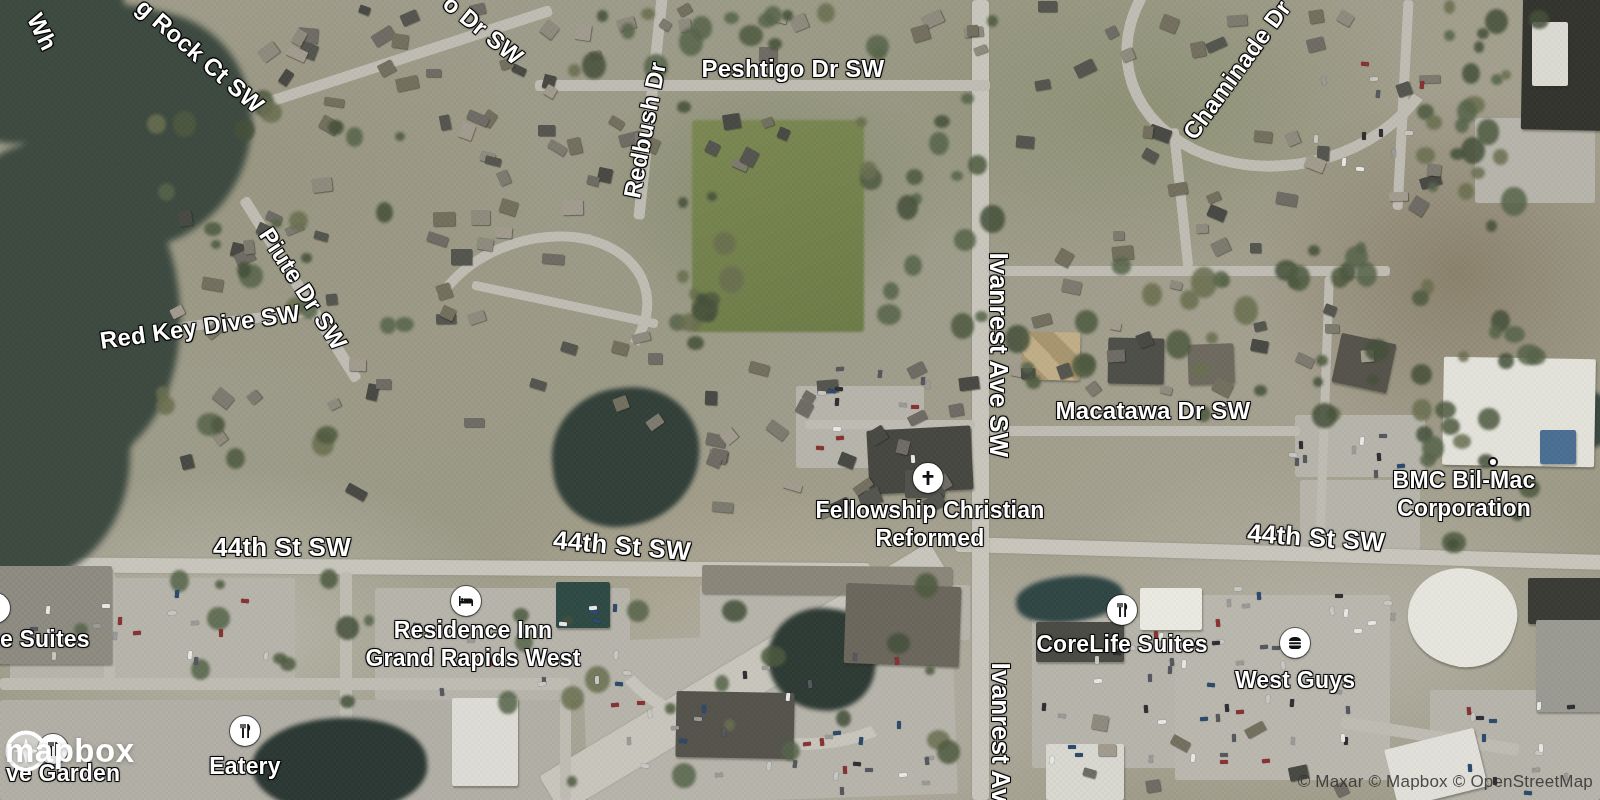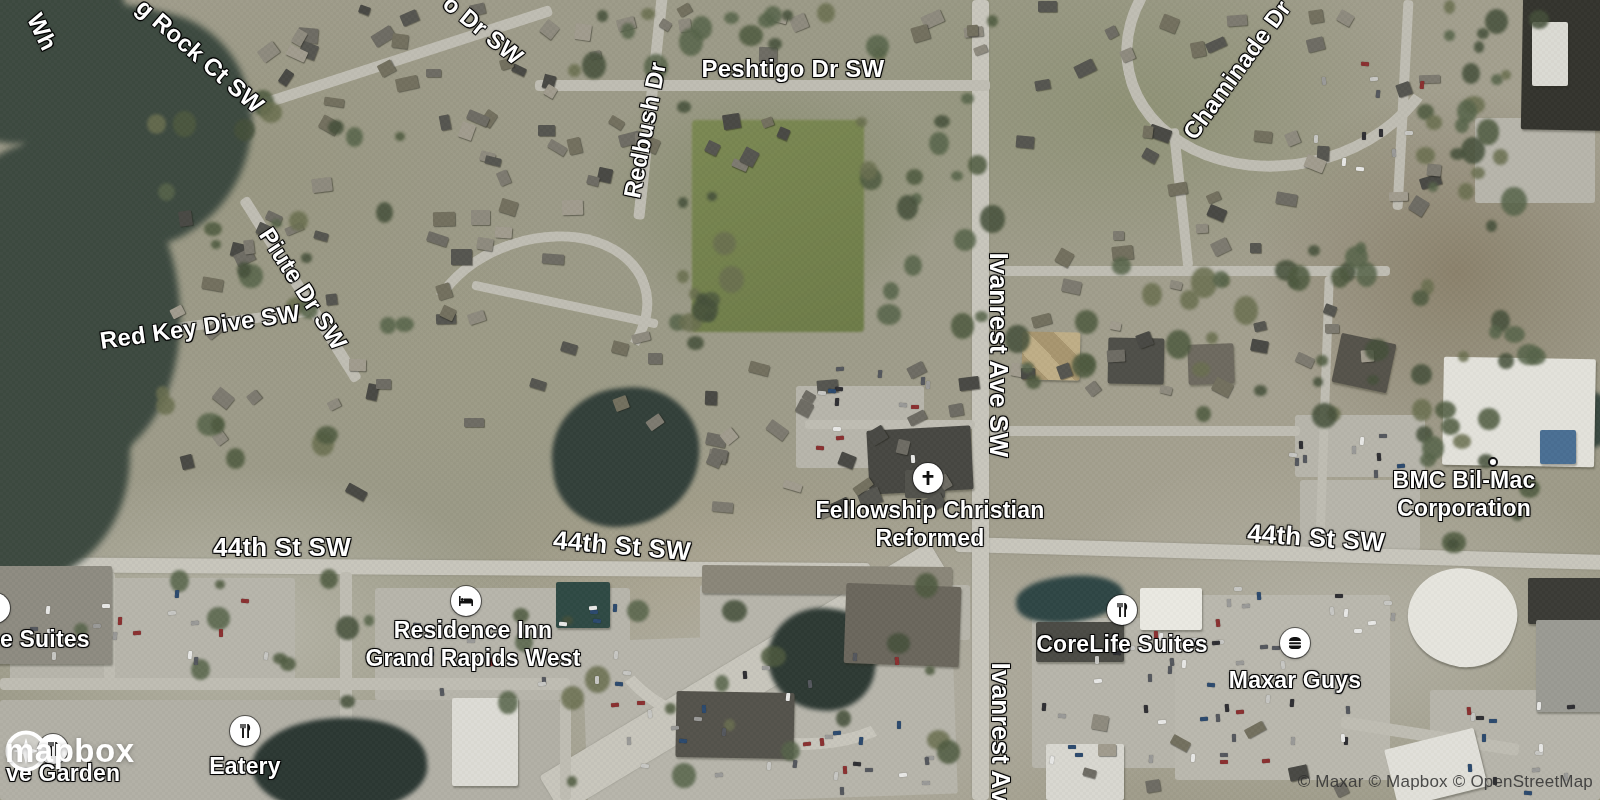--- a/index.html
+++ b/index.html
@@ -697,20 +697,21 @@
   <div class="labels">
 
     <span class="sl" style="left:42px;top:32px;transform:translate(-50%,-50%) rotate(64deg);">Wh</span>
     <span class="sl" style="left:200px;top:56px;transform:translate(-50%,-50%) rotate(41deg);">g Rock Ct SW</span>
     <span class="sl" style="left:483px;top:30px;transform:translate(-50%,-50%) rotate(39deg);">o Dr SW</span>
     <span class="sl" style="left:793px;top:69px;transform:translate(-50%,-50%);">Peshtigo Dr SW</span>
     <span class="sl" style="left:645px;top:130px;transform:translate(-50%,-50%) rotate(-79deg);">Redbush Dr</span>
     <span class="sl" style="left:1237px;top:70px;transform:translate(-50%,-50%) rotate(-54deg);">Chaminade Dr</span>
     <span class="sl major" style="left:998px;top:355px;transform:translate(-50%,-50%) rotate(90deg);">Ivanrest Ave SW</span>
     <span class="sl major" style="left:1000px;top:765px;transform:translate(-50%,-50%) rotate(90deg);">Ivanrest Ave SW</span>
+    <span class="sl" style="left:1153px;top:411px;transform:translate(-50%,-50%);">Macatawa Dr SW</span>
     <span class="sl" style="left:303px;top:289px;transform:translate(-50%,-50%) rotate(57deg);">Piute Dr SW</span>
     <span class="sl" style="left:200px;top:327px;transform:translate(-50%,-50%) rotate(-8deg);">Red Key Dive SW</span>
     <span class="sl major" style="left:282px;top:547px;transform:translate(-50%,-50%);">44th St SW</span>
     <span class="sl major" style="left:622px;top:546px;transform:translate(-50%,-50%) rotate(5deg);">44th St SW</span>
     <span class="sl major" style="left:1316px;top:538px;transform:translate(-50%,-50%) rotate(4deg);">44th St SW</span>
 
     <div class="pin" style="left:913px;top:463px;">
       <svg width="18" height="18" viewBox="0 0 18 18">
           <path d="M7.6 2h2.8v4h4v2.8h-4V16H7.6V8.8h-4V6h4z" fill="#111"></path>
         </svg>
@@ -746,21 +747,21 @@
     </div>
     <div class="pl" style="left:1122px;top:644px;transform:translate(-50%,-50%);">CoreLife Suites</div>
 
     <div class="pin" style="left:1280px;top:628px;">
       <svg width="18" height="18" viewBox="0 0 18 18">
           <path d="M3 7c0-2.6 2.7-4 6-4s6 1.4 6 4z" fill="#111"></path>
           <rect x="3" y="8.2" width="12" height="2" rx="1" fill="#111"></rect>
           <path d="M3 11.4h12v1.2c0 1.6-1.4 2.4-3 2.4H6c-1.6 0-3-.8-3-2.4z" fill="#111"></path>
         </svg>
     </div>
-    <div class="pl" style="left:1295px;top:680px;transform:translate(-50%,-50%);">Maxar Guys</div>
+    <div class="pl" style="left:1295px;top:680px;transform:translate(-50%,-50%);">West Guys</div>
 
     <div class="pin" style="left:230px;top:716px;">
       <svg width="18" height="18" viewBox="0 0 18 18">
           <path d="M5 2v4.2M7 2v4.2M9 2v4.2" stroke="#111" stroke-width="1.3" fill="none"></path>
           <path d="M7 6V16" stroke="#111" stroke-width="1.9"></path>
           <path d="M12.2 2c2.4 1.2 2.6 5.6.8 7V16h-1.8V2z" fill="#111"></path>
         </svg>
     </div>
     <div class="pl" style="left:245px;top:766px;transform:translate(-50%,-50%);">Eatery</div>
 

